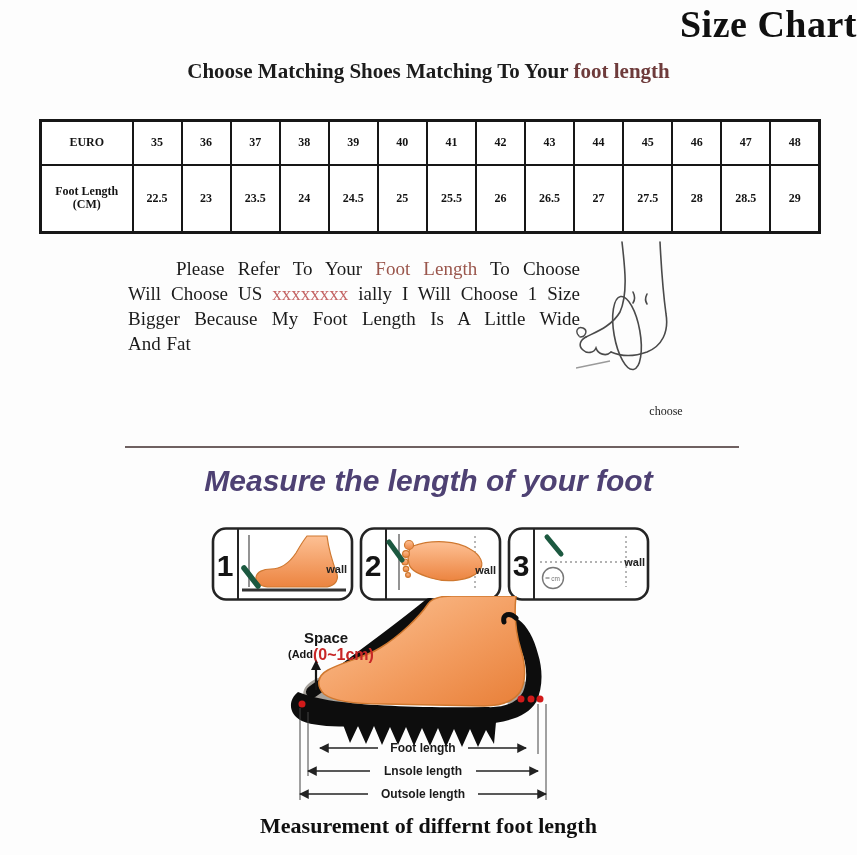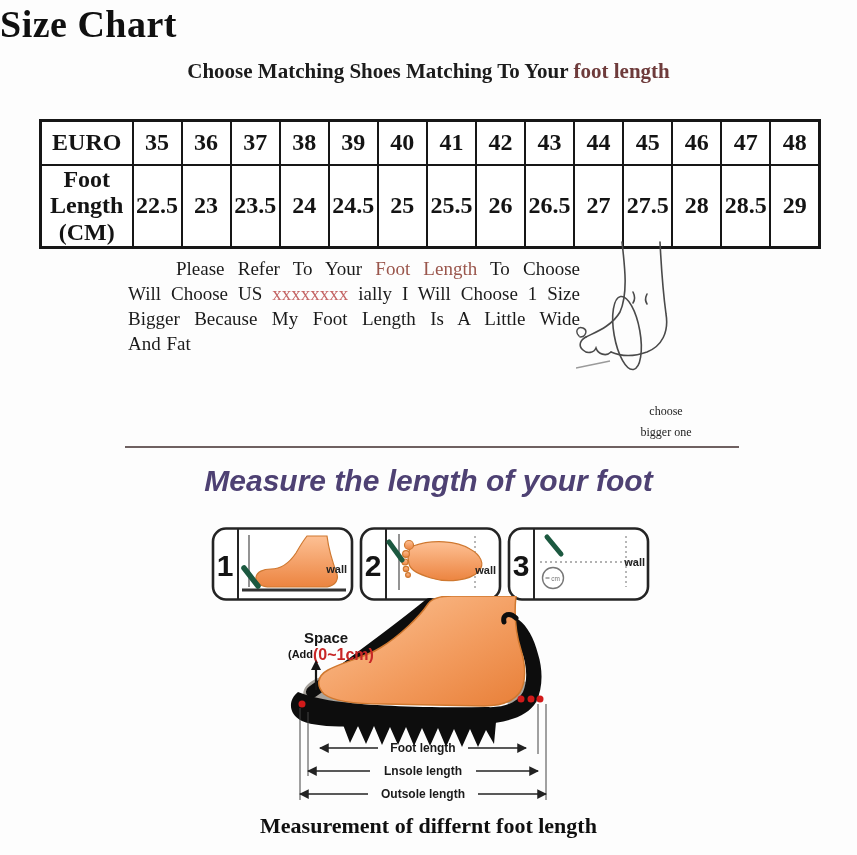--- a/index.html
+++ b/index.html
@@ -1,27 +1,27 @@
 <!DOCTYPE html>
 <html><head>
 <meta charset="utf-8">
 <style>
   html,body{margin:0;padding:0;background:#ffffff;}
   .page{position:relative;width:857px;height:855px;background:#fdfdfd;overflow:hidden;
         font-family:"Liberation Serif","DejaVu Serif",serif;color:#161616;}
   .abs{position:absolute;}
 
-  .title{left:0;top:2px;width:857px;text-align:left;font-size:38px;font-weight:bold;color:#101010;letter-spacing:.5px;}
+  .title{left:0;top:2px;width:857px;text-align:right;font-size:38px;font-weight:bold;color:#101010;letter-spacing:.5px;}
   .subtitle{left:0;top:59px;width:857px;text-align:center;font-size:21px;font-weight:bold;color:#1c1c1c;}
   .maroon{color:#6e3b3b;}
 
   table.size-table{left:39px;top:119px;position:absolute;border-collapse:collapse;table-layout:fixed;width:782px;
         background:#fff;border:3px solid #171717;}
   table.size-table th,table.size-table td{border:2px solid #171717;text-align:center;vertical-align:middle;
-        font-weight:bold;font-size:24px;padding:0;font-family:"Liberation Serif","DejaVu Serif",serif;color:#141414;}
+        font-weight:bold;font-size:12px;padding:0;font-family:"Liberation Serif","DejaVu Serif",serif;color:#141414;}
   table.size-table col.rowhead-col{width:92px;}
   tr.row-euro{height:44px;}
   tr.row-len{height:68px;}
   th.rowhead{font-size:19px;line-height:1.12;}
 
   .attn{left:128px;top:256px;width:452px;font-size:19px;line-height:25px;color:#1b1b1b;word-spacing:1px;}
   .attn-heading{color:#96564e;}
   .attn-line{text-align:justify;text-align-last:justify;}
   .attn-line.first{padding-left:48px;}
   .attn-line.last{text-align-last:left;}
@@ -130,21 +130,20 @@
       <path d="M84,2 C85,22 87,52 90,74 C93,92 86,106 71,112 C57,117 44,116 35,112"></path>
       <path d="M57,52 C59,56 59,60 57,63"></path>
       <path d="M71,54 C69,58 69,61 71,64"></path>
       <ellipse cx="51" cy="93" rx="13" ry="37" transform="rotate(-10 51 93)"></ellipse>
       <path d="M3,96 C-1,92 1,86 7,88 C12,90 10,97 4,97" stroke-width="1.4"></path>
     </g>
   </svg>
 
   <div class="abs choose-note">
     <div>choose</div>
-    <div>bigger one</div>
   </div>
 
   <div class="abs divider"></div>
 
   <div class="abs measure-heading">Measure the length of your foot</div>
 
   <div class="abs panels">
 
     <svg width="143" height="77" viewBox="0 0 143 77">
       <rect x="2" y="2.5" width="139" height="71" rx="13" fill="#fff" stroke="#242424" stroke-width="2.6"></rect>

